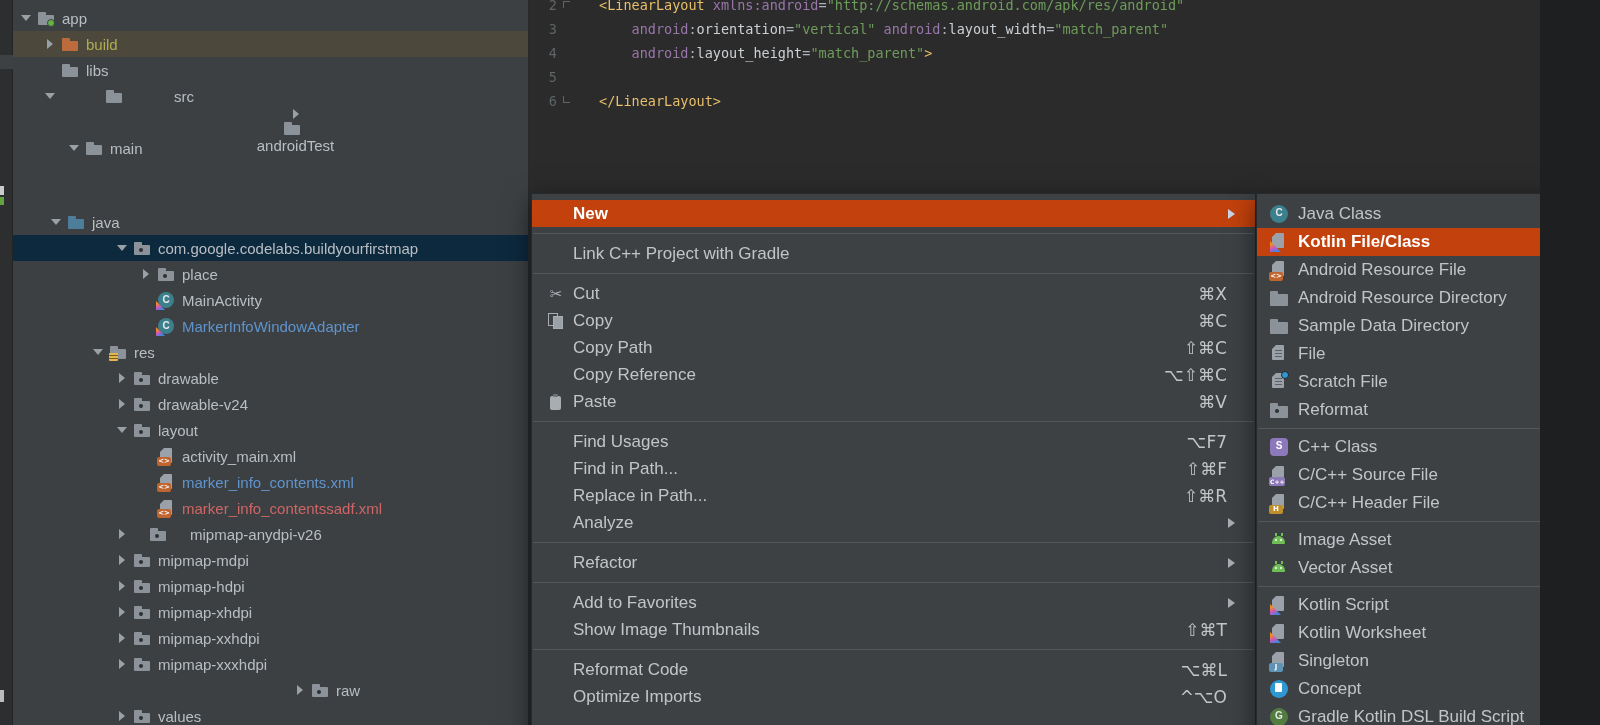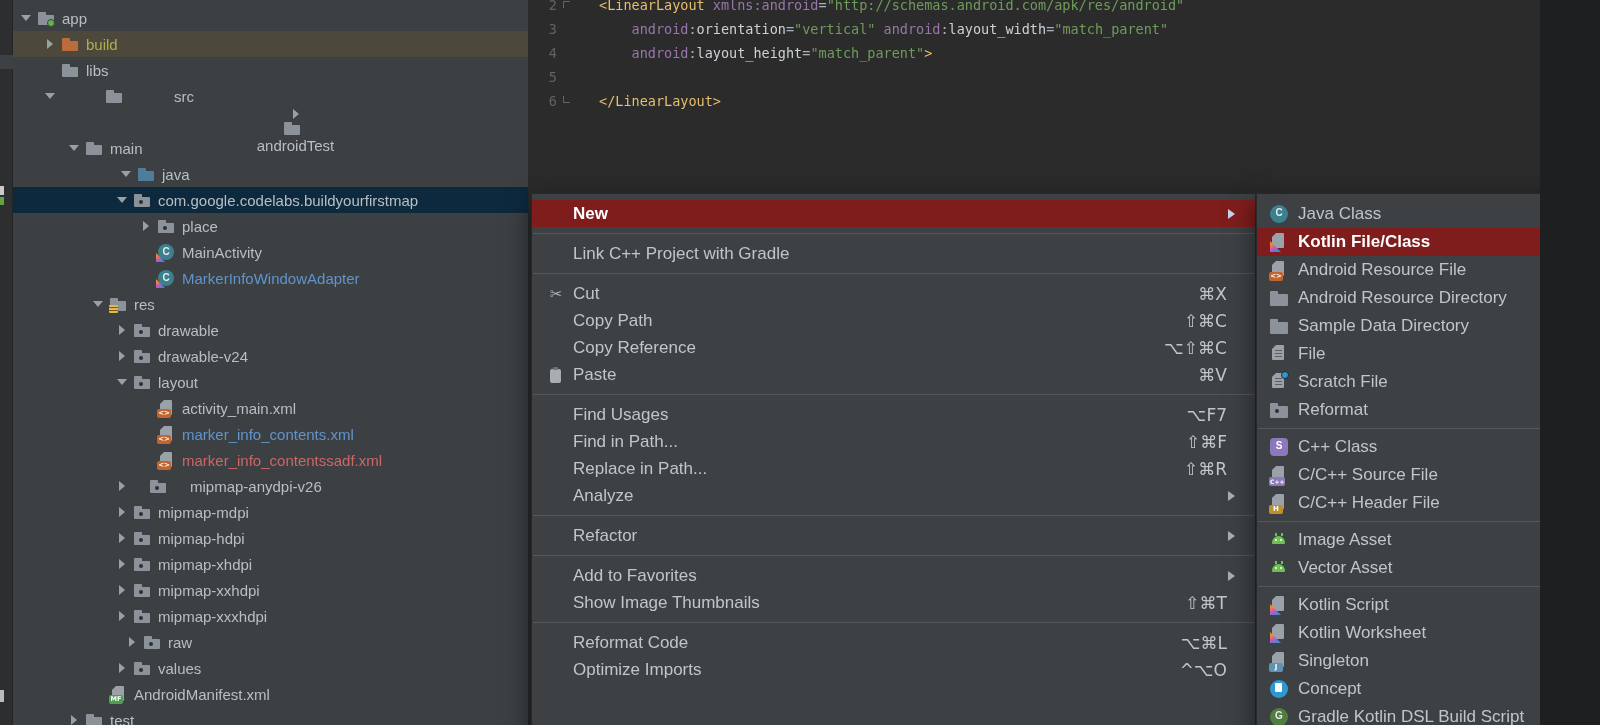--- a/index.html
+++ b/index.html
@@ -78,21 +78,21 @@
   .menu{position:absolute;background:#3d4144;border:1px solid #27292b;box-sizing:border-box;
         box-shadow:0 8px 24px rgba(0,0,0,.55);padding:6px 0;}
   #ctx{left:531px;top:193px;width:725px;height:600px;}
   #sub{left:1256px;top:193px;width:360px;height:600px;}
   .mi{height:27px;display:flex;align-items:center;padding:0 28px 0 14px;font-size:17px;color:#c2c5c8;white-space:nowrap;}
   .mi .mico{width:27px;flex:none;position:relative;height:20px;}
   .mi .mico .icn{width:20px;height:20px;margin:0;}
   .mi .lbl{flex:1;}
   .mi .sc,.si .sc{margin-left:20px;font-family:"DejaVu Sans","Liberation Sans",sans-serif;color:#c2c5c8;}
   .subarr{width:0;height:0;border-top:5px solid transparent;border-bottom:5px solid transparent;border-left:7px solid #a9adb1;margin-right:-8px;}
-  .mi.sel,.si.sel{background:#7f1d1d;color:#fff;font-weight:700;}
+  .mi.sel,.si.sel{background:#c2410c;color:#fff;font-weight:700;}
   .mi.sel .subarr{border-left-color:#c9d4e8;}
   .msep{height:1px;background:#54575a;margin:6px 1px;}
   .si{height:28px;display:flex;align-items:center;padding:0 18px 0 12px;font-size:17px;color:#c2c5c8;white-space:nowrap;}
   .si .icn{width:20px;height:20px;margin-right:9px;}
   .si .lbl{flex:none;}
   .si .sc{margin-left:auto;}
   .ssep{height:1px;background:#54575a;margin:4px 1px;}
 </style>
 </head>
 <body>
@@ -141,21 +141,21 @@
         <span class="icn folder"></span>
         <span class="lbl ">androidTest</span>
       </div>
       <div class="tree-row" style="padding-left: 50px;">
         <span class="arrow">
           <span class="tri-d"></span>
         </span>
         <span class="icn folder"></span>
         <span class="lbl ">main</span>
       </div>
-      <div class="tree-row" style="padding-left: 102px;">
+      <div class="tree-row" style="padding-left: 32px; margin-top: 48px;">
         <span class="arrow">
           <span class="tri-d"></span>
         </span>
         <span class="icn folder f-blue"></span>
         <span class="lbl ">java</span>
       </div>
       <div class="tree-row row-sel" style="padding-left: 98px;">
         <span class="arrow">
           <span class="tri-d"></span>
         </span>
@@ -293,21 +293,21 @@
       </div>
       <div class="tree-row" style="padding-left: 98px;">
         <span class="arrow">
           <span class="tri-r"></span>
         </span>
         <span class="icn folder">
           <b class="dot-dark"></b>
         </span>
         <span class="lbl ">mipmap-xxxhdpi</span>
       </div>
-      <div class="tree-row" style="padding-left: 108px;">
+      <div class="tree-row" style="padding-left: 108px; justify-content: center;">
         <span class="arrow">
           <span class="tri-r"></span>
         </span>
         <span class="icn folder">
           <b class="dot-dark"></b>
         </span>
         <span class="lbl ">raw</span>
       </div>
       <div class="tree-row" style="padding-left: 98px;">
         <span class="arrow">
@@ -356,20 +356,25 @@
         <span class="mico"></span>
         <span class="lbl">Link C++ Project with Gradle</span>
       </div>
       <div class="msep"></div>
       <div class="mi">
         <span class="mico"><span class="icn scis">✂</span></span>
         <span class="lbl">Cut</span>
         <span class="sc">⌘X</span>
       </div>
       <div class="mi">
+        <span class="mico"><span class="icn copy-i"></span></span>
+        <span class="lbl">Copy</span>
+        <span class="sc">⌘C</span>
+      </div>
+      <div class="mi">
         <span class="mico"></span>
         <span class="lbl">Copy Path</span>
         <span class="sc">⇧⌘C</span>
       </div>
       <div class="mi">
         <span class="mico"></span>
         <span class="lbl">Copy Reference</span>
         <span class="sc">⌥⇧⌘C</span>
       </div>
       <div class="mi">

